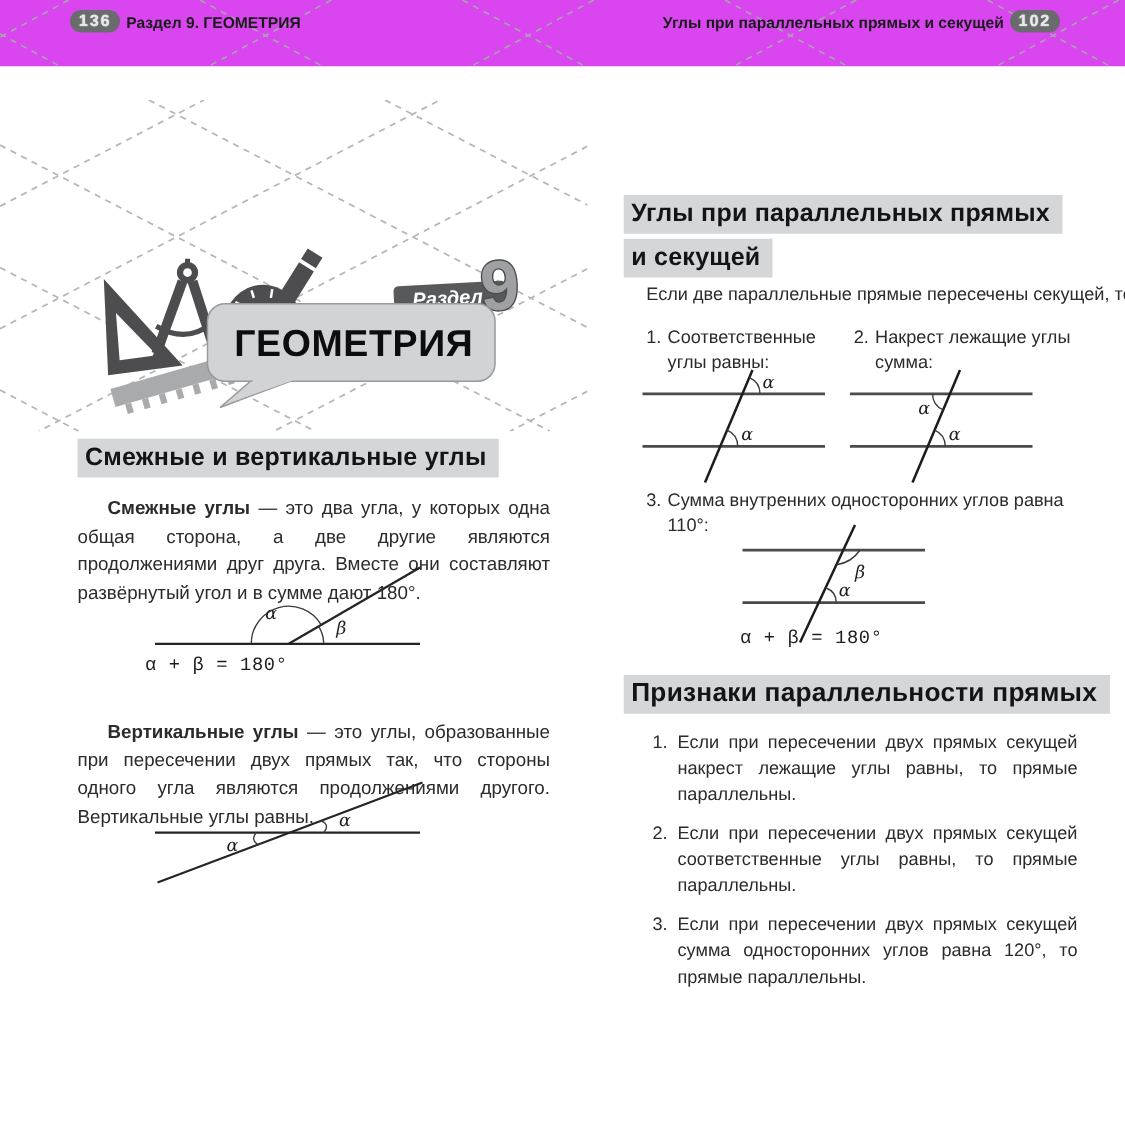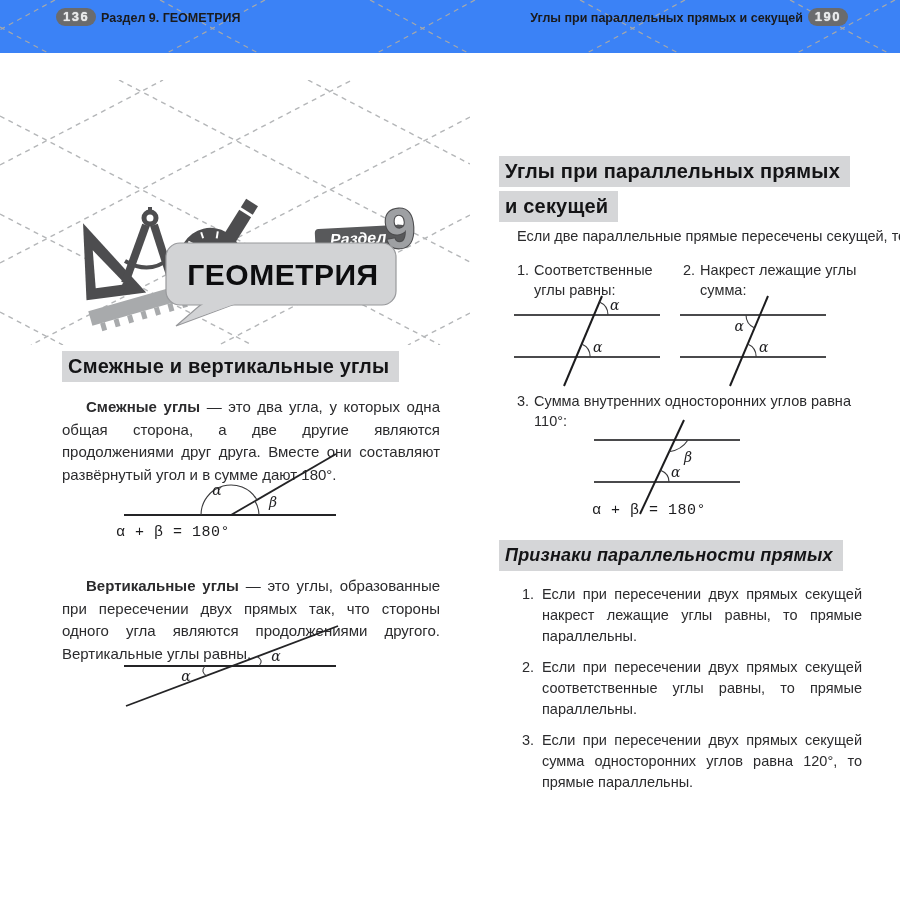--- a/index.html
+++ b/index.html
@@ -16,21 +16,21 @@
     display:inline-block;
     background:#d5d6d8;
     font-weight:bold;
     font-size:20px;
     line-height:24px;
     padding:3px 10px 4px 6px;
     color:#141416;
     letter-spacing:0.2px;
     white-space:nowrap;
   }
-  .hl-heading.italic{font-style:italic;font-size:18px;}
+  .hl-heading.italic{font-size:21px;}
   .heading-stack{display:flex;flex-direction:column;align-items:flex-start;gap:4px;}
   
   .para{
     width:378px;
     font-size:15px;
     line-height:22.5px;
     text-align:justify;
     text-indent:24px;
     color:#2b2b2d;
   }
@@ -47,21 +47,21 @@
   .num-item{display:flex;font-size:14.5px;line-height:20px;color:#2b2b2d;}
   .num-item .num{flex:none;margin-right:5px;}
   .intro-line{font-size:14.5px;color:#2b2b2d;white-space:nowrap;}
   .rules{display:flex;flex-direction:column;gap:10px;width:340px;}
   .rule{display:flex;font-size:14.5px;line-height:21px;color:#2b2b2d;}
   .rule .num{flex:none;width:20px;}
   .rule .txt{text-align:justify;}
   
   .band{
     position:absolute;left:0;top:740;width:900px;height:53px;
-    background:#3b82f6;
+    background:#d946ef;
   }
   .page-badge{
     position:absolute;
     background:#6a6b6d;
     color:#e7e8e9;
     font-weight:bold;
     font-size:13px;
     line-height:15px;
     padding:1px 7px 2px;
     border-radius:9px;
@@ -279,14 +279,14 @@
       <line x1="55" y1="0" x2="-43" y2="53"></line>
       <line x1="265" y1="0" x2="167" y2="53"></line>
       <line x1="475" y1="0" x2="377" y2="53"></line>
       <line x1="685" y1="0" x2="587" y2="53"></line>
       <line x1="895" y1="0" x2="797" y2="53"></line>
     </g>
   </svg>
   <span class="page-badge" style="left:56px;top:8px;">136</span>
   <span class="band-label" style="left:101px;top:11px;">Раздел 9. ГЕОМЕТРИЯ</span>
   <span class="band-label" style="right:97px;top:11px;">Углы при параллельных прямых и секущей</span>
-  <span class="page-badge" style="right:52px;top:8px;">190</span>
+  <span class="page-badge" style="right:52px;top:8px;">102</span>
 </div>
 
 </body></html>

